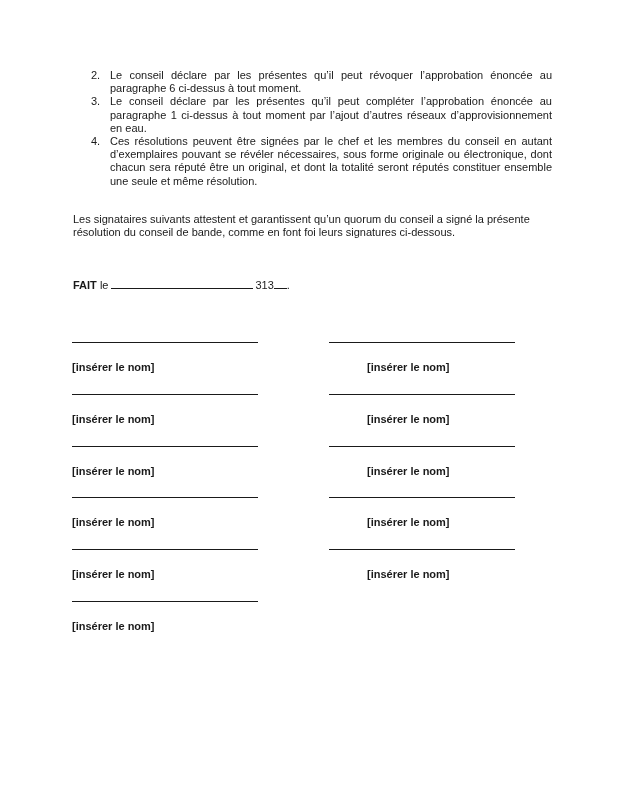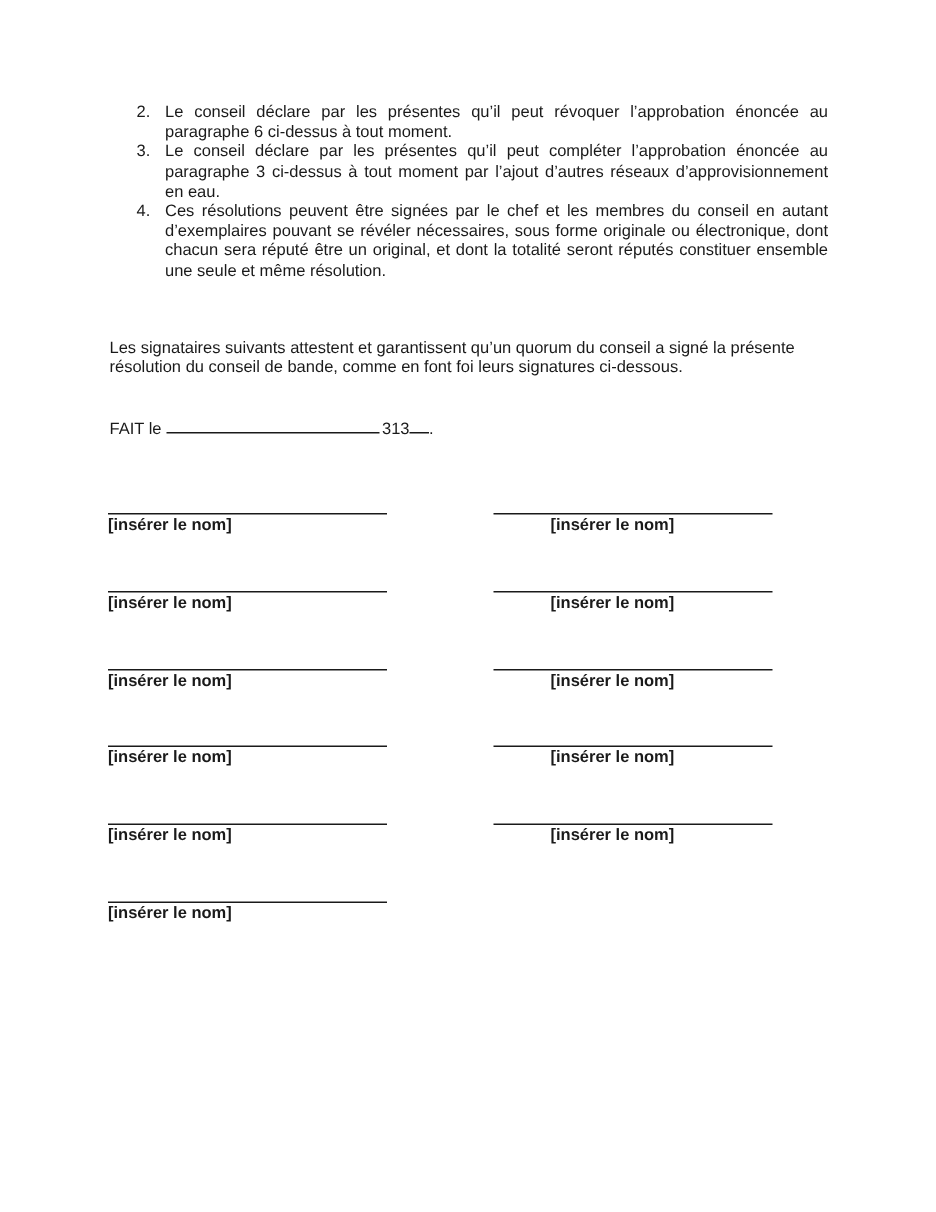--- a/index.html
+++ b/index.html
@@ -39,35 +39,35 @@
       text-align: justify;
     }
     .list li .num {
       position: absolute;
       left: 18px;
       top: 0;
     }
     .para {
       position: absolute;
       left: 73px;
-      top: 226px;
+      top: 213px;
       width: 480px;
       font-size: 11px;
       line-height: 13.4px;
       margin: 0;
     }
     .fait {
       position: absolute;
       left: 73px;
       top: 278px;
       font-size: 11px;
       line-height: 13px;
       white-space: nowrap;
     }
-    .fait .bold { font-weight: normal; }
+    .fait .bold { font-weight: bold; }
     .fait .blank {
       display: inline-block;
       width: 142px;
       border-bottom: 1px solid #1a1a1a;
       height: 10px;
       vertical-align: baseline;
       margin: 0 2px 0 3px;
     }
     .fait .yblank {
       display: inline-block;
@@ -81,38 +81,38 @@
     }
     .sig .line {
       height: 0;
       border-top: 1px solid #1a1a1a;
       width: 186px;
     }
     .sig .label {
       font-size: 11px;
       font-weight: bold;
       line-height: 13px;
-      margin-top: 1px;
+      margin-top: 18px;
       white-space: nowrap;
     }
     .sig.right .label { padding-left: 38px; }
   </style>
 </head>
 <body>
 
 <div class="page">
 
   <ol class="list">
     <li>
       <span class="num">2.</span>
       <span>Le conseil déclare par les présentes qu’il peut révoquer l’approbation énoncée au paragraphe 6 ci-dessus à tout moment.</span>
     </li>
     <li>
       <span class="num">3.</span>
-      <span>Le conseil déclare par les présentes qu’il peut compléter l’approbation énoncée au paragraphe 3 ci-dessus à tout moment par l’ajout d’autres réseaux d’approvisionnement en eau.</span>
+      <span>Le conseil déclare par les présentes qu’il peut compléter l’approbation énoncée au paragraphe 1 ci-dessus à tout moment par l’ajout d’autres réseaux d’approvisionnement en eau.</span>
     </li>
     <li>
       <span class="num">4.</span>
       <span>Ces résolutions peuvent être signées par le chef et les membres du conseil en autant d’exemplaires pouvant se révéler nécessaires, sous forme originale ou électronique, dont chacun sera réputé être un original, et dont la totalité seront réputés constituer ensemble une seule et même résolution.</span>
     </li>
   </ol>
 
   <p class="para">Les signataires suivants attestent et garantissent qu’un quorum du conseil a signé la présente résolution du conseil de bande, comme en font foi leurs signatures ci-dessous.</p>
 
   <div class="fait">

